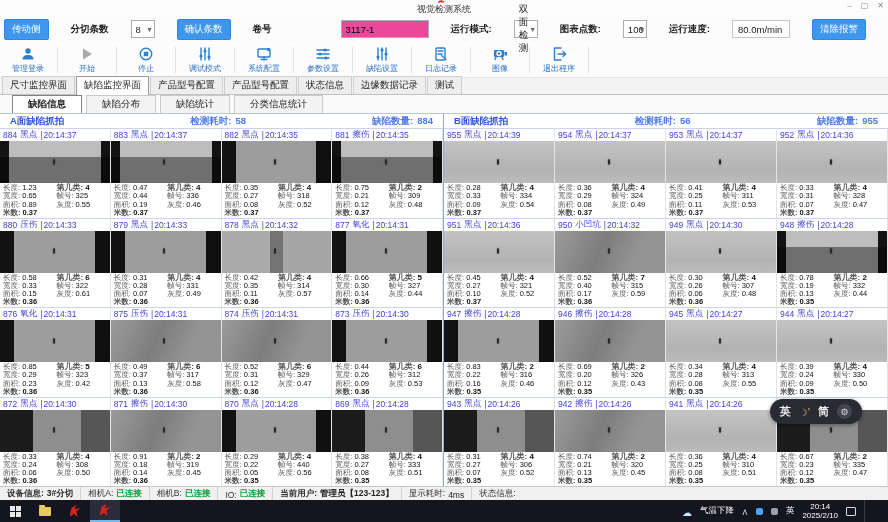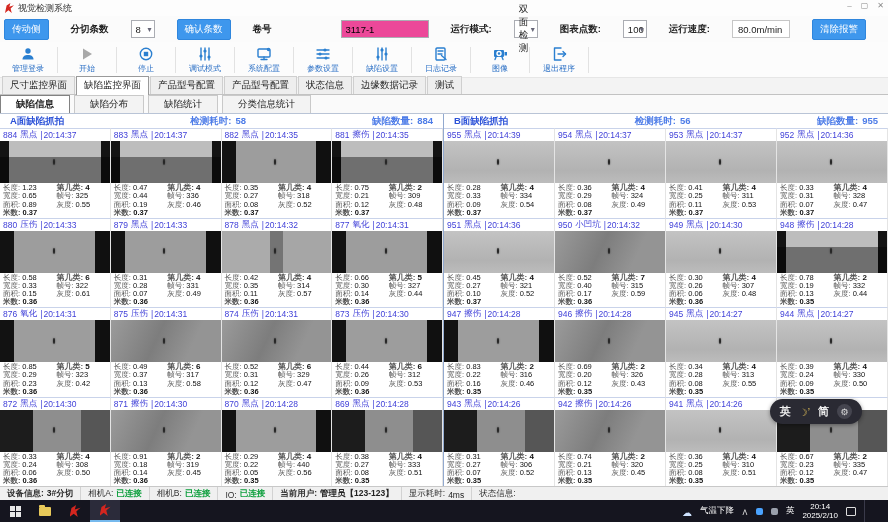--- a/index.html
+++ b/index.html
@@ -1,19 +1,19 @@
 <!DOCTYPE html>
 <html><head>
 <meta charset="utf-8">
 <style>
   *{box-sizing:border-box;margin:0;padding:0;}
   html,body{width:888px;height:522px;overflow:hidden;background:#fff;
     font-family:"Liberation Sans","DejaVu Sans",sans-serif;color:#222;}
   
-  #titlebar{height:16px;display:flex;align-items:center;padding:0 5px;background:#fdfdfd;position:relative;}
+  #titlebar{height:16px;display:flex;align-items:center;padding:0 5px;background:#fdfdfd;position:relative;flex-direction:column;}
   .applogo{width:9px;height:10px;background:#d4261f;margin-right:4px;
     clip-path:polygon(0 100%,18% 25%,60% 0,48% 38%,100% 22%,62% 55%,75% 100%,38% 72%);}
   #win-title{font-size:9px;color:#333;}
   #win-controls{position:absolute;right:4px;top:1px;display:flex;gap:9px;color:#8a8a8a;font-size:8px;}
   #win-controls span{cursor:default;}
   
   #toolbar1{height:26px;display:flex;align-items:center;gap:22px;padding:0 4px;background:#fbfbfb;font-size:9.5px;}
   .lbl{font-weight:bold;color:#222;white-space:nowrap;}
   .btn-blue{background:#3e97ed;border:1px solid #2f86dd;color:#fff;font-size:9.5px;
     padding:3px 7px;border-radius:2px;white-space:nowrap;cursor:pointer;}
@@ -37,21 +37,21 @@
   svg.ic.gray{stroke:#a9a9a9;}
   svg.ic.gray .fillg{fill:#a9a9a9;stroke:none;}
   
   #tabs1{height:17px;background:#f3f3f3;display:flex;align-items:flex-end;padding-left:2px;
     border-bottom:1px solid #c2c2c2;font-size:9.5px;}
   .tab1{padding:2px 7px 2px;border:1px solid #cfcfcf;border-bottom:none;background:#eee;
     margin-right:1px;cursor:pointer;white-space:nowrap;}
   .tab1.sel{background:#fff;border-color:#9a9a9a;position:relative;top:1px;padding-bottom:3px;}
   #tabs2{height:18px;background:#fafafa;display:flex;align-items:center;font-size:9.5px;}
   .tab2{margin:1px 4px 1px 0;padding:2px 15px;border:1px solid #c9c9c9;background:#f3f3f3;cursor:pointer;white-space:nowrap;}
-  .tab2:first-child{margin-left:0;}
+  .tab2:first-child{margin-left:12px;}
   .tab2.sel{background:#fff;border-color:#828282;font-weight:bold;}
   
   #content{height:373px;display:flex;border-top:1px solid #b9c4d6;position:relative;justify-content:center;}
   .panel{width:444px;display:flex;flex-direction:column;}
   .panel.first{border-right:1px solid #92a9cf;}
   .panel-header{height:14px;display:flex;align-items:center;justify-content:space-between;
     padding:0 10px;font-size:9.5px;font-weight:bold;}
   .ph-title{color:#2d53d8;}
   .ph-stat{color:#4d7ce8;}
   .ph-stat .num{margin-left:4px;}

